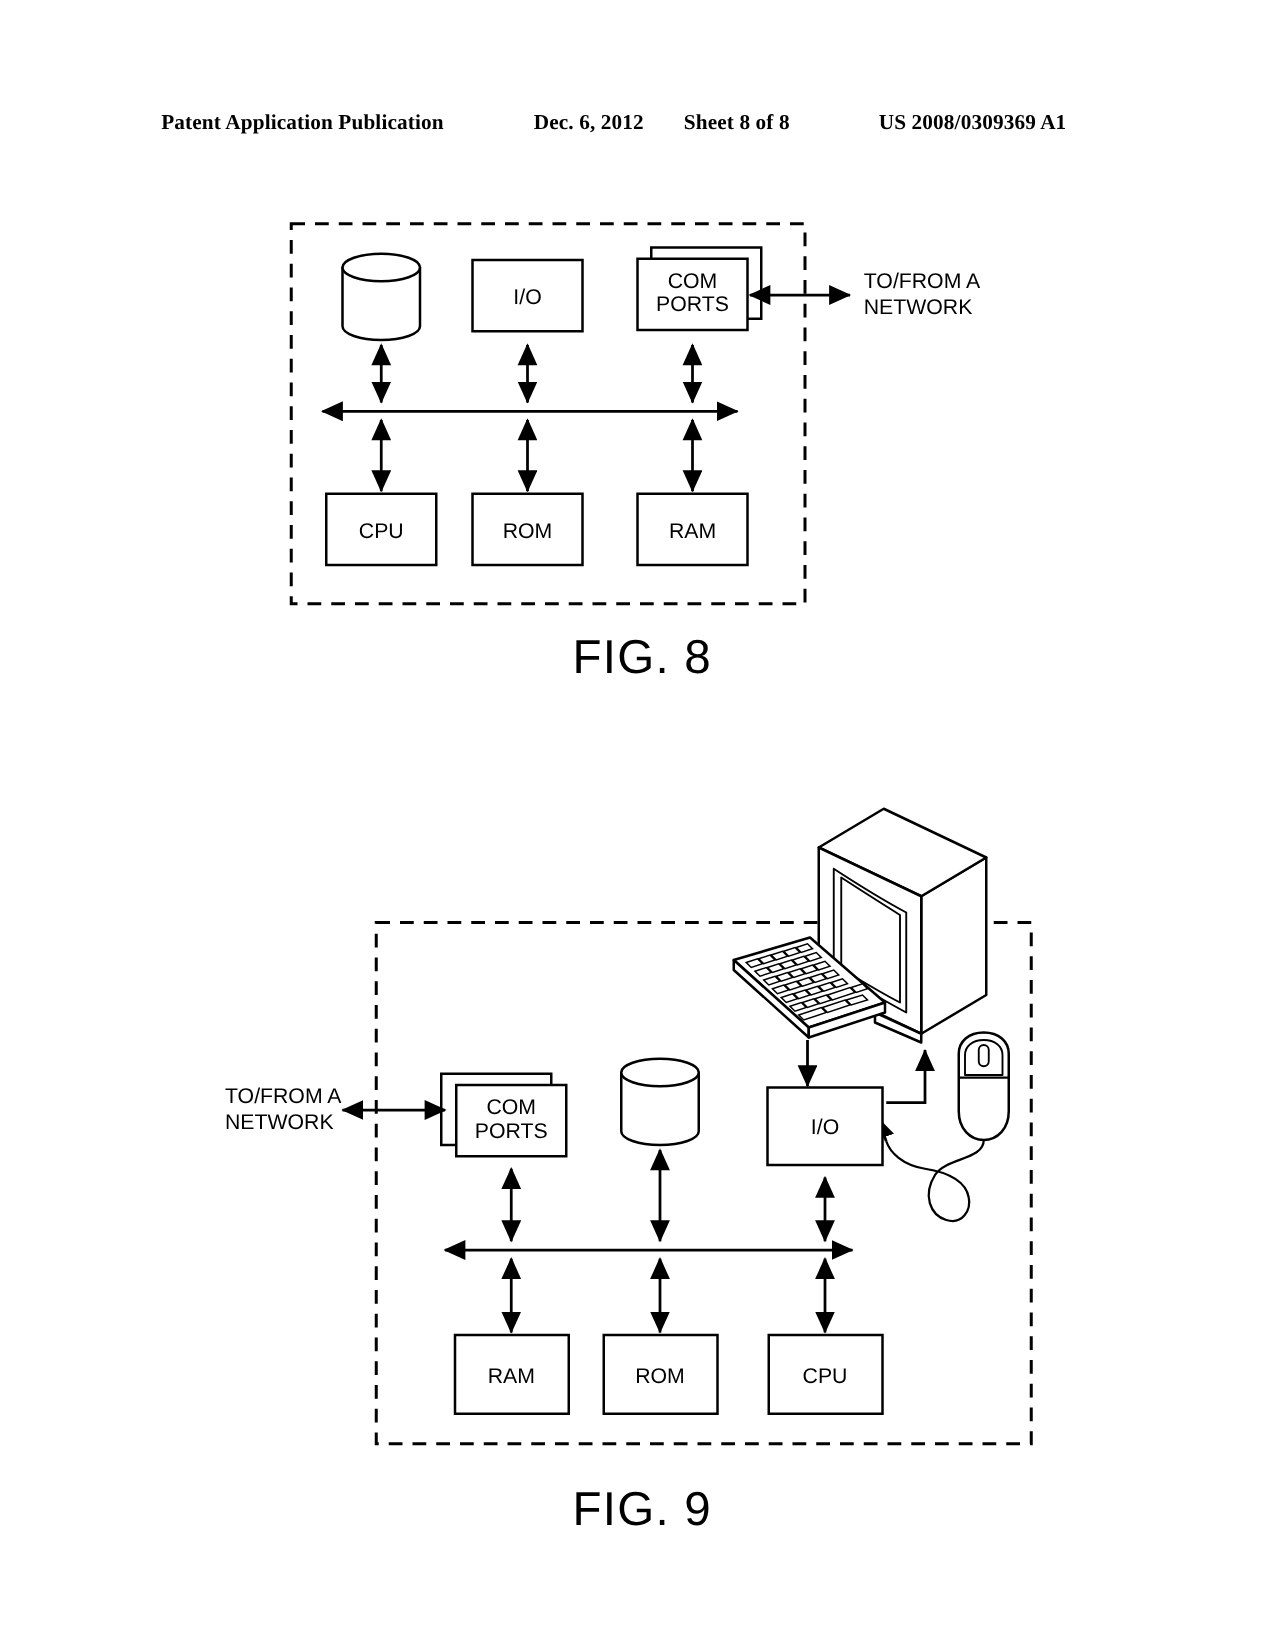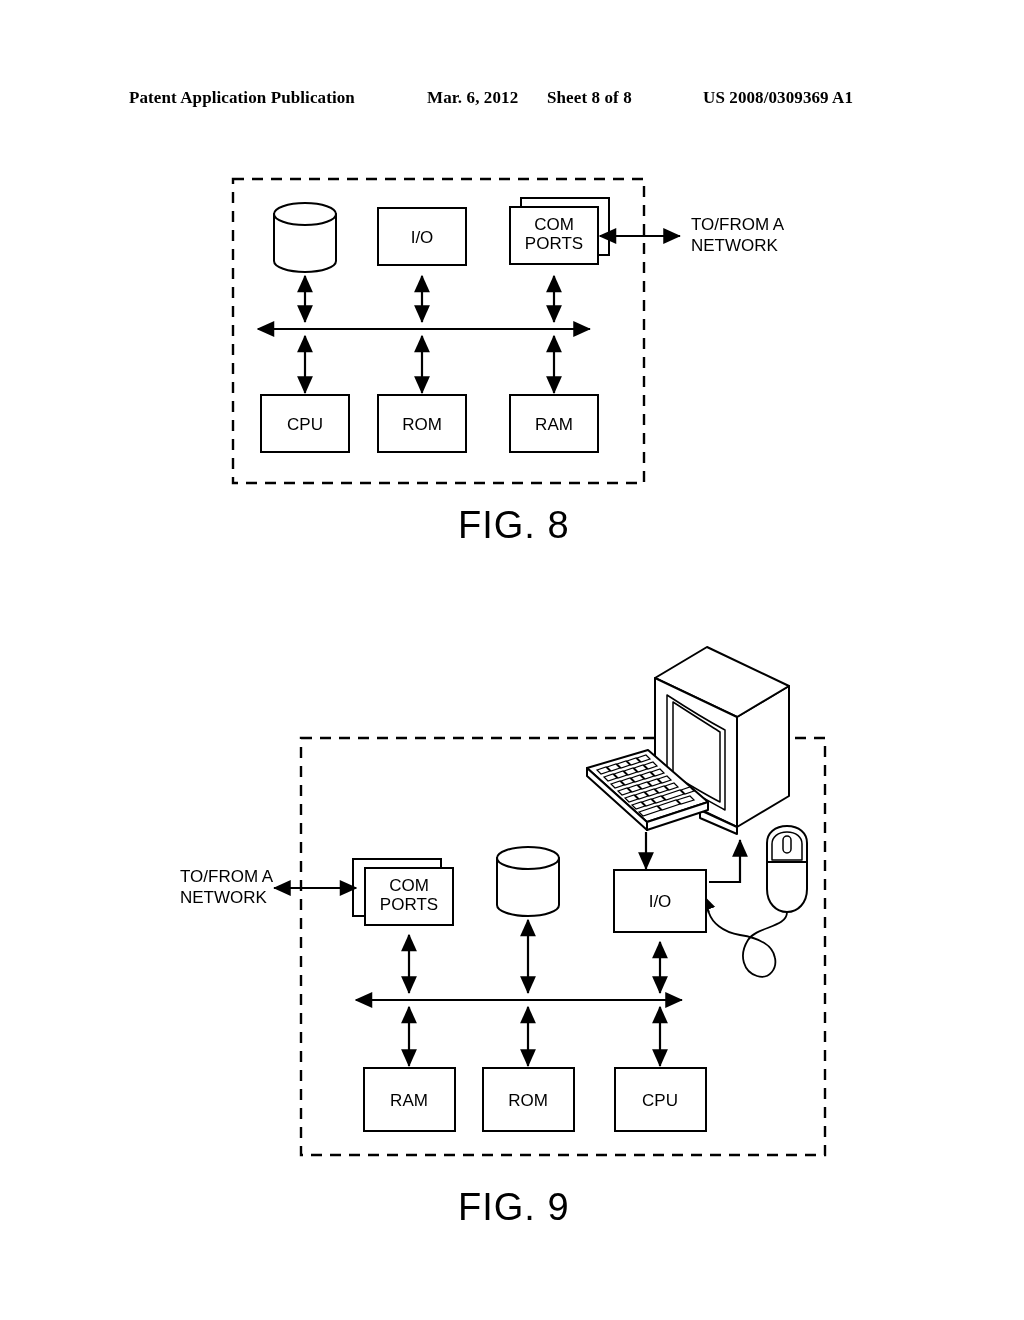--- a/index.html
+++ b/index.html
@@ -103,21 +103,21 @@
     fill: #ffffff;
     stroke: #000000;
     stroke-width: 1.2;
   }
 </style>
 </head>
 <body>
 
 <div id="page-header">
   <div class="hdr" id="hdr-pub">Patent Application Publication</div>
-  <div class="hdr" id="hdr-date">Mar. 6, 2012</div>
+  <div class="hdr" id="hdr-date">Dec. 6, 2012</div>
   <div class="hdr" id="hdr-sheet">Sheet 8 of 8</div>
   <div class="hdr" id="hdr-num">US 2008/0309369 A1</div>
 </div>
 
 <div class="figure-canvas" id="figure-8-canvas">
 <svg width="1024" height="420" viewBox="0 0 1024 420" xmlns="http://www.w3.org/2000/svg">
   <defs>
     <marker id="ah8" markerWidth="9" markerHeight="9" refX="7.6" refY="3.6" orient="auto" markerUnits="strokeWidth">
       <path d="M0,0 L8,3.6 L0,7.2 Z" fill="#000"></path>
     </marker>

